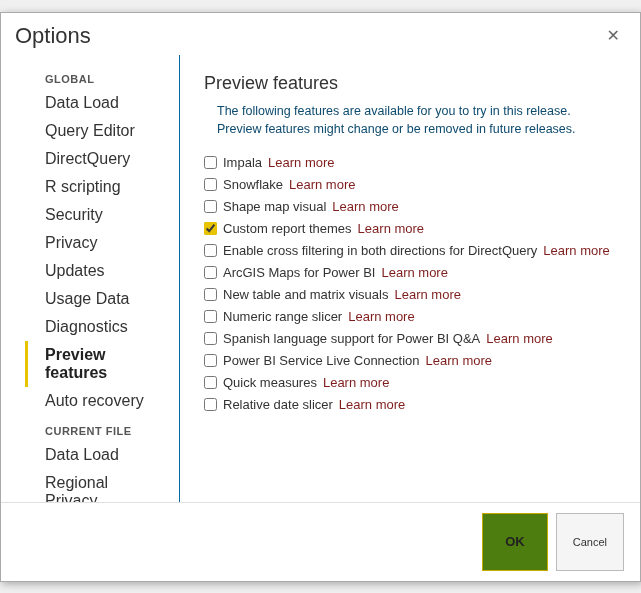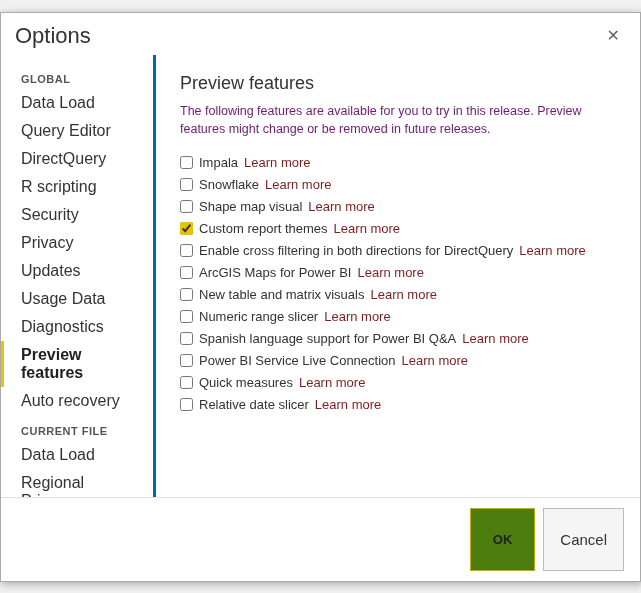--- a/index.html
+++ b/index.html
@@ -45,21 +45,22 @@
     .dialog-body {
       display: flex;
       flex: 1;
       overflow: hidden;
     }
     .sidebar {
       width: 155px;
       flex-shrink: 0;
       padding: 8px 0;
       overflow-y: auto;
-      border-right: 3px solid #0369a1;
+      border-right: 1px solid #0369a1;
+      margin-left: 24px;
     }
     .sidebar-section-label {
       font-size: 11px;
       font-weight: 700;
       color: #555;
       padding: 10px 20px 4px 20px;
       letter-spacing: 0.5px;
     }
     .sidebar-item {
       padding: 5px 20px;
@@ -80,23 +81,24 @@
       overflow-y: auto;
     }
     .content-title {
       font-size: 18px;
       font-weight: 300;
       color: #333;
       margin-bottom: 8px;
     }
     .content-desc {
       font-size: 12.5px;
-      color: #701a75;
+      color: #0c4a6e;
       margin-bottom: 16px;
       line-height: 1.5;
+      margin-left: 13px;
     }
     .feature-list {
       display: flex;
       flex-direction: column;
       gap: 7px;
     }
     .feature-item {
       display: flex;
       align-items: center;
       gap: 6px;
@@ -130,21 +132,21 @@
       padding: 5px 22px;
       font-size: 13px;
       cursor: pointer;
       font-weight: 600;
     }
     .btn-cancel {
       background: #f5f5f5;
       color: #333;
       border: 1px solid #bbb;
       padding: 22px 16px;
-      font-size: 15px;
+      font-size: 11px;
       cursor: pointer;
     }
   </style>
 </head>
 <body>
 
 <div class="dialog">
   <div class="dialog-titlebar">
     <span class="dialog-title">Options</span>
     <button class="close-btn">✕</button>

